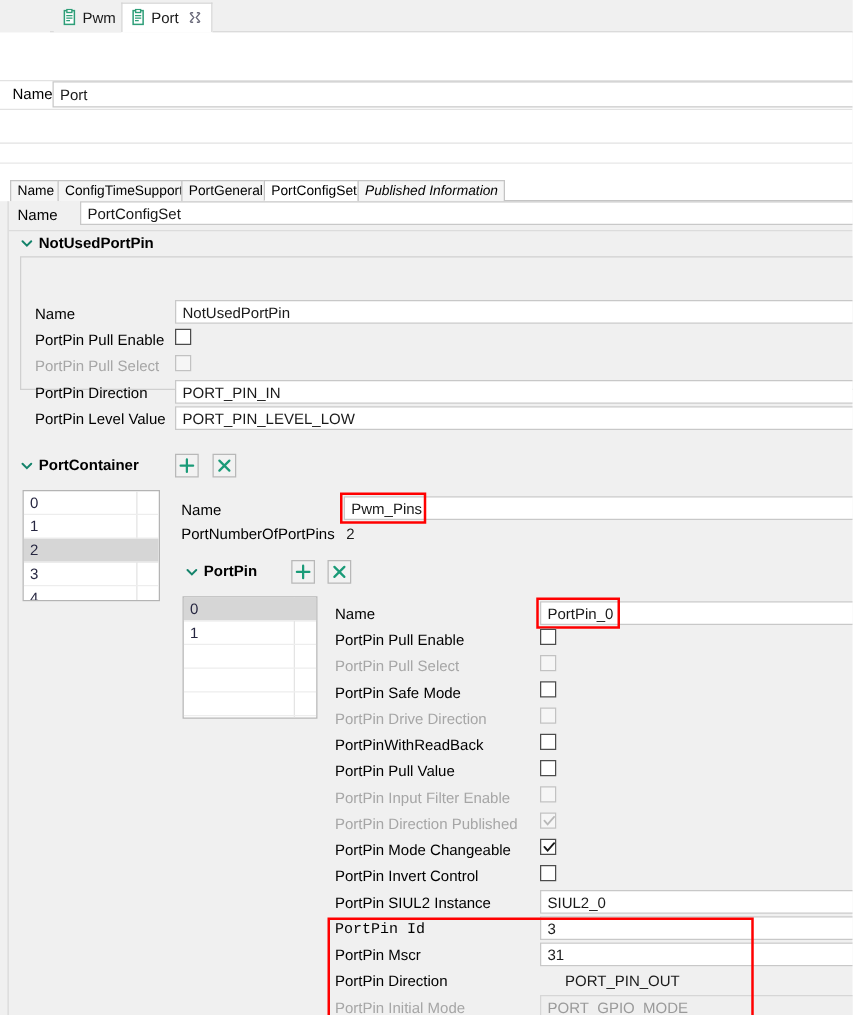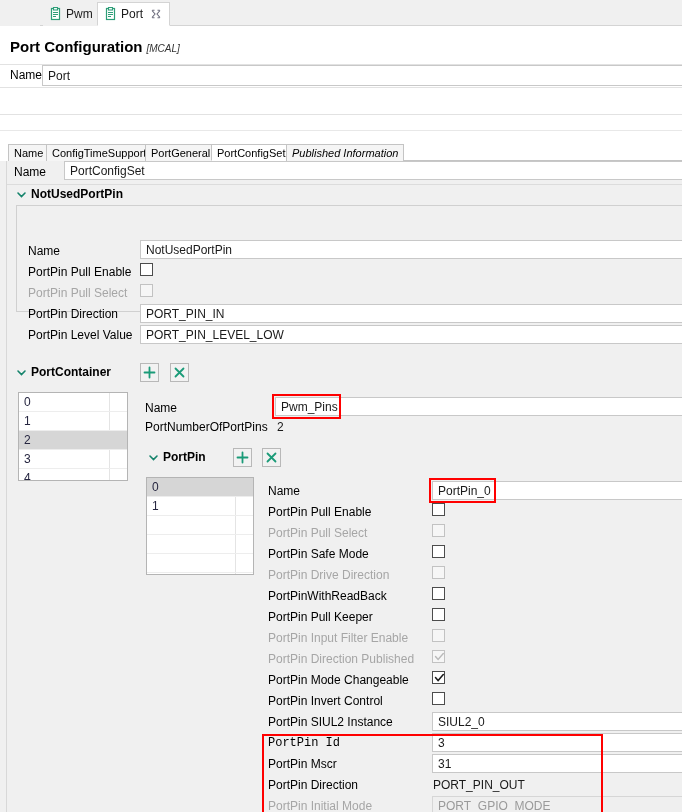--- a/index.html
+++ b/index.html
@@ -175,23 +175,20 @@
       <span class="tab-close">
         <svg width="12" height="12" viewBox="0 0 12 12">
           <path d="M2 2.5l3 3.5-3 3.5M10 2.5l-3 3.5 3 3.5M2.3 2.2h2.2M7.5 2.2h2.2M2.3 9.8h2.2M7.5 9.8h2.2" stroke="#6b6b7b" stroke-width="1.1" fill="none"></path>
         </svg>
       </span>
     </div>
   </div>
 
   <div class="editor-body">
 
-    <div class="page-title">
-      <span>Port Configuration</span><span class="sub">[MCAL]</span>
-    </div>
 
     <div class="hdr-sep" style="top:38px;"></div>
 
     <div class="hdr-row" style="top:39px;">
       <span class="hdr-label">Name</span>
       <div class="hdr-field">Port</div>
     </div>
     <div class="hdr-sep" style="top:61px;"></div>
 
     <div class="hdr-sep" style="top:88px;"></div>
@@ -320,21 +317,21 @@
 
       <span class="row-label" style="left:268px; top:386px;">PortPin Safe Mode</span>
       <div class="cbx" style="left:432px; top:384px;"></div>
 
       <span class="row-label dim" style="left:268px; top:407px;">PortPin Drive Direction</span>
       <div class="cbx dim" style="left:432px; top:405px;"></div>
 
       <span class="row-label" style="left:268px; top:428px;">PortPinWithReadBack</span>
       <div class="cbx" style="left:432px; top:426px;"></div>
 
-      <span class="row-label" style="left:268px; top:449px;">PortPin Pull Keeper</span>
+      <span class="row-label" style="left:268px; top:449px;">PortPin Pull Value</span>
       <div class="cbx" style="left:432px; top:447px;"></div>
 
       <span class="row-label dim" style="left:268px; top:470px;">PortPin Input Filter Enable</span>
       <div class="cbx dim" style="left:432px; top:468px;"></div>
 
       <span class="row-label dim" style="left:268px; top:491px;">PortPin Direction Published</span>
       <div class="cbx dim" style="left:432px; top:489px;">
         <span class="tick">
           <svg width="11" height="11" viewBox="0 0 11 11">
             <path d="M1.5 5.5l2.6 3 5.2-6" stroke="#b9b9b9" stroke-width="1.4" fill="none" stroke-linecap="round"></path>
@@ -357,21 +354,21 @@
       <span class="row-label" style="left:268px; top:554px;">PortPin SIUL2 Instance</span>
       <div class="inputbox" style="left:432px; top:530px; width:258px; top:551px;">SIUL2_0</div>
 
       <span class="row-label" style="left:268px; top:575px;font-family:Liberation Mono, monospace;">PortPin Id</span>
       <div class="inputbox" style="left:432px; top:572px; width:258px;">3</div>
 
       <span class="row-label" style="left:268px; top:596px;">PortPin Mscr</span>
       <div class="inputbox" style="left:432px; top:593px; width:258px;">31</div>
 
       <span class="row-label" style="left:268px; top:617px;">PortPin Direction</span>
-      <span class="plainval" style="left:433px; top:617px;">PORT_PIN_OUT</span>
+      <span class="plainval" style="left:452px; top:617px;">PORT_PIN_OUT</span>
 
       <span class="row-label dim" style="left:268px; top:638px;">PortPin Initial Mode</span>
       <div class="inputbox dim" style="left:432px; top:635px; width:258px;">PORT_GPIO_MODE</div>
 
       <div class="redbox" style="left:262px; top:573px; width:341px; height:81px;"></div>
 
     </div>
   </div>
 </div>
 

